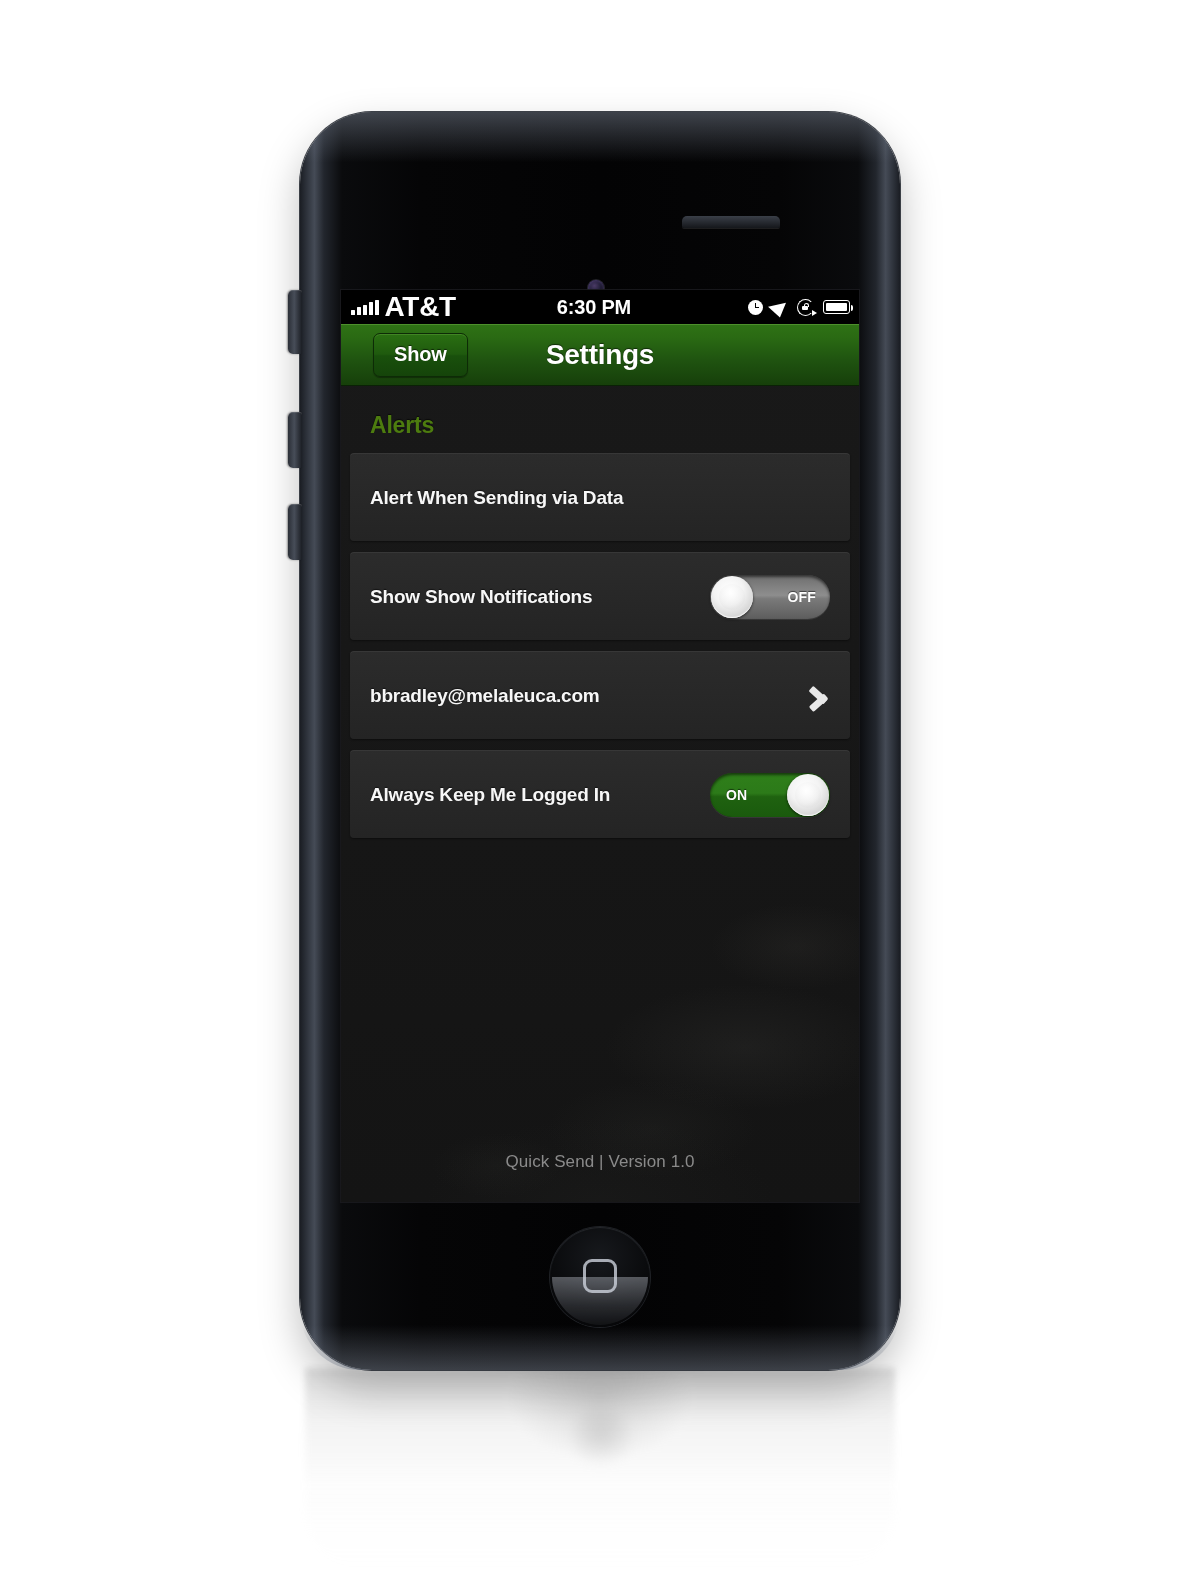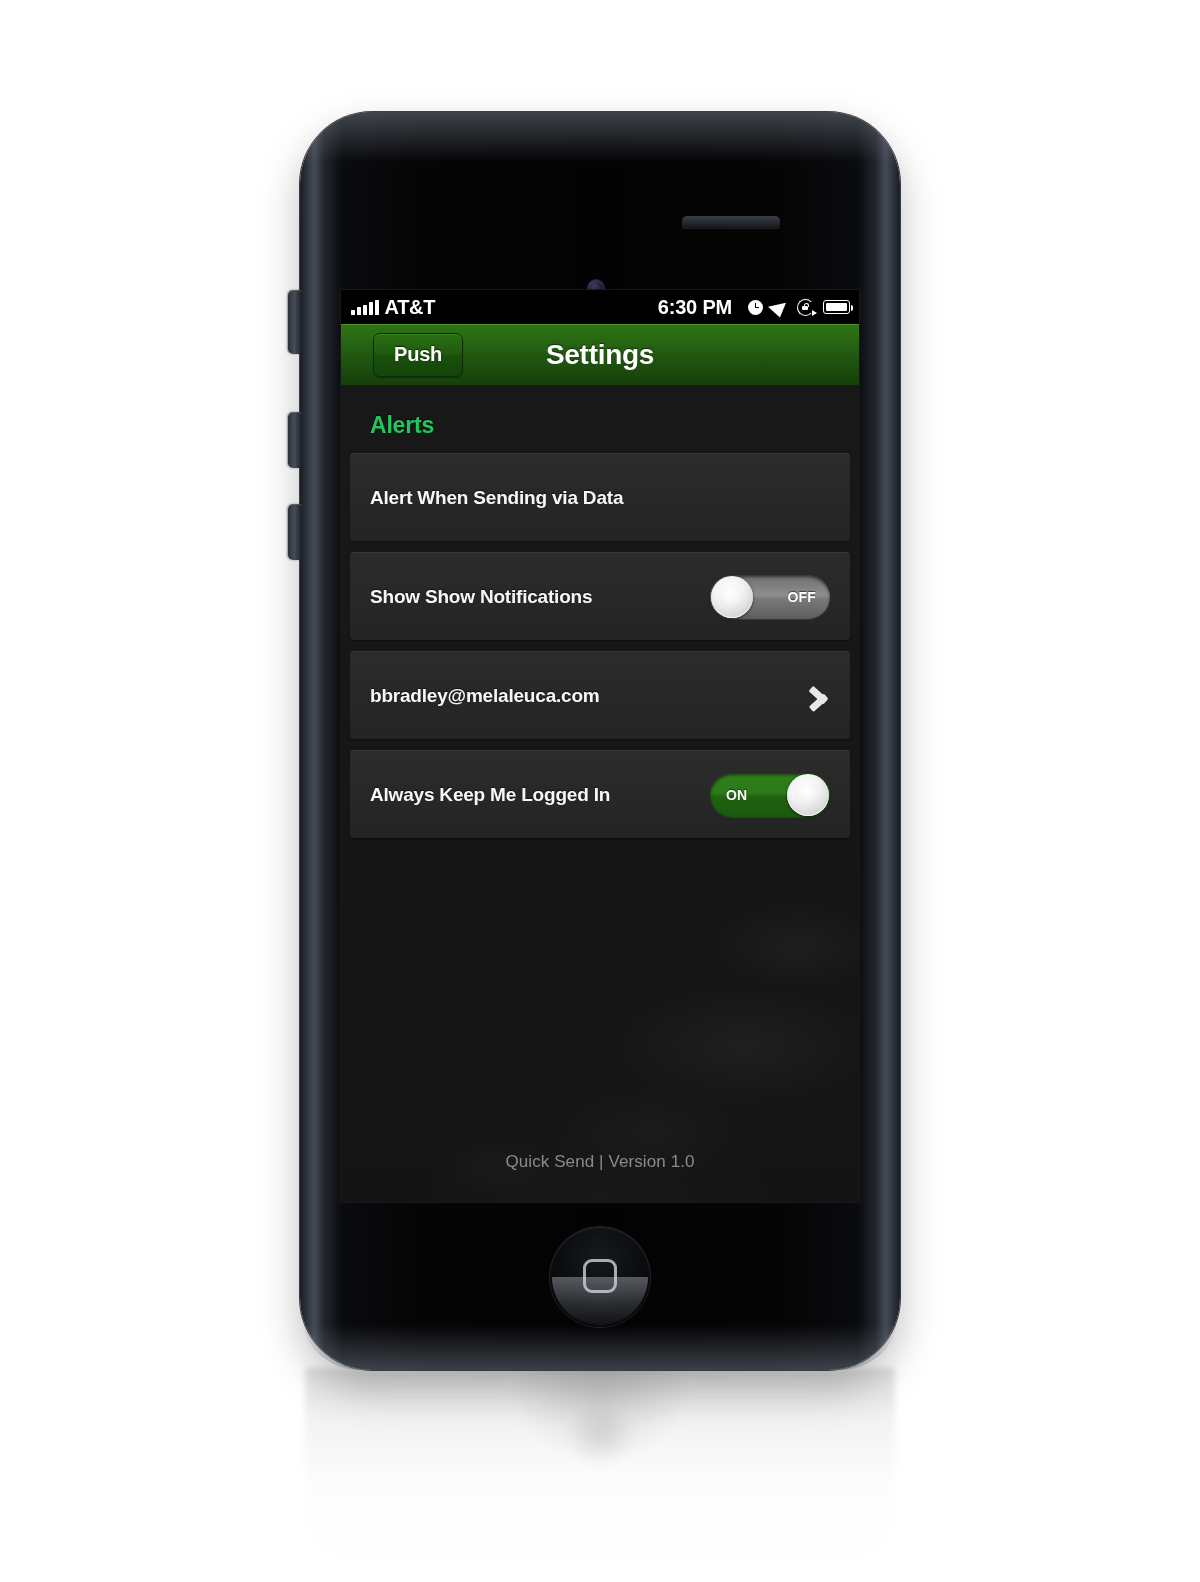--- a/index.html
+++ b/index.html
@@ -247,28 +247,28 @@
     background: #ffffff;
     border-radius: 0.5px;
   }
   .signal-bars i:nth-child(1) { height: 5px; }
   .signal-bars i:nth-child(2) { height: 7.5px; }
   .signal-bars i:nth-child(3) { height: 10px; }
   .signal-bars i:nth-child(4) { height: 12.5px; }
   .signal-bars i:nth-child(5) { height: 15px; }
   .carrier {
     color: #ffffff;
-    font-size: 20px;
+    font-size: 28px;
     font-weight: bold;
     letter-spacing: -0.3px;
     line-height: 1;
   }
   .sb-center {
     flex: 1 1 auto;
-    text-align: right;
+    text-align: center;
     color: #ffffff;
     font-size: 20px;
     font-weight: bold;
     letter-spacing: -0.2px;
     padding-right: 16px;
   }
   .sb-right { display: flex; align-items: center; gap: 9px; flex: 0 0 auto; }
 
   .icon-alarm {
     position: relative;
@@ -392,21 +392,21 @@
   
   .content {
     position: absolute;
     left: 0; top: 96px;
     width: 518px;
     height: 816px;
     overflow: hidden;
   }
 
   .section-header {
-    color: #22c55e;
+    color: #4d7c0f;
     font-size: 23px;
     font-weight: bold;
     letter-spacing: -0.2px;
     padding: 26px 0 14px 29px;
     text-shadow: 0 -1px 1px rgba(0,0,0,0.6);
   }
 
   .row {
     position: relative;
     margin: 0 9px 11px 9px;
@@ -559,21 +559,21 @@
           </div>
           <div class="icon-battery">
             <div class="icon-battery-fill"></div>
             <div class="icon-battery-nub"></div>
           </div>
         </div>
       </div>
 
       <div class="nav-bar">
         <div class="nav-title">Settings</div>
-        <div class="done-button">Push</div>
+        <div class="done-button">Show</div>
       </div>
 
       <div class="content">
 
         <div class="section-header">Alerts</div>
 
         <div class="row">
           <div class="row-label">Alert When Sending via Data</div>
         </div>
 

